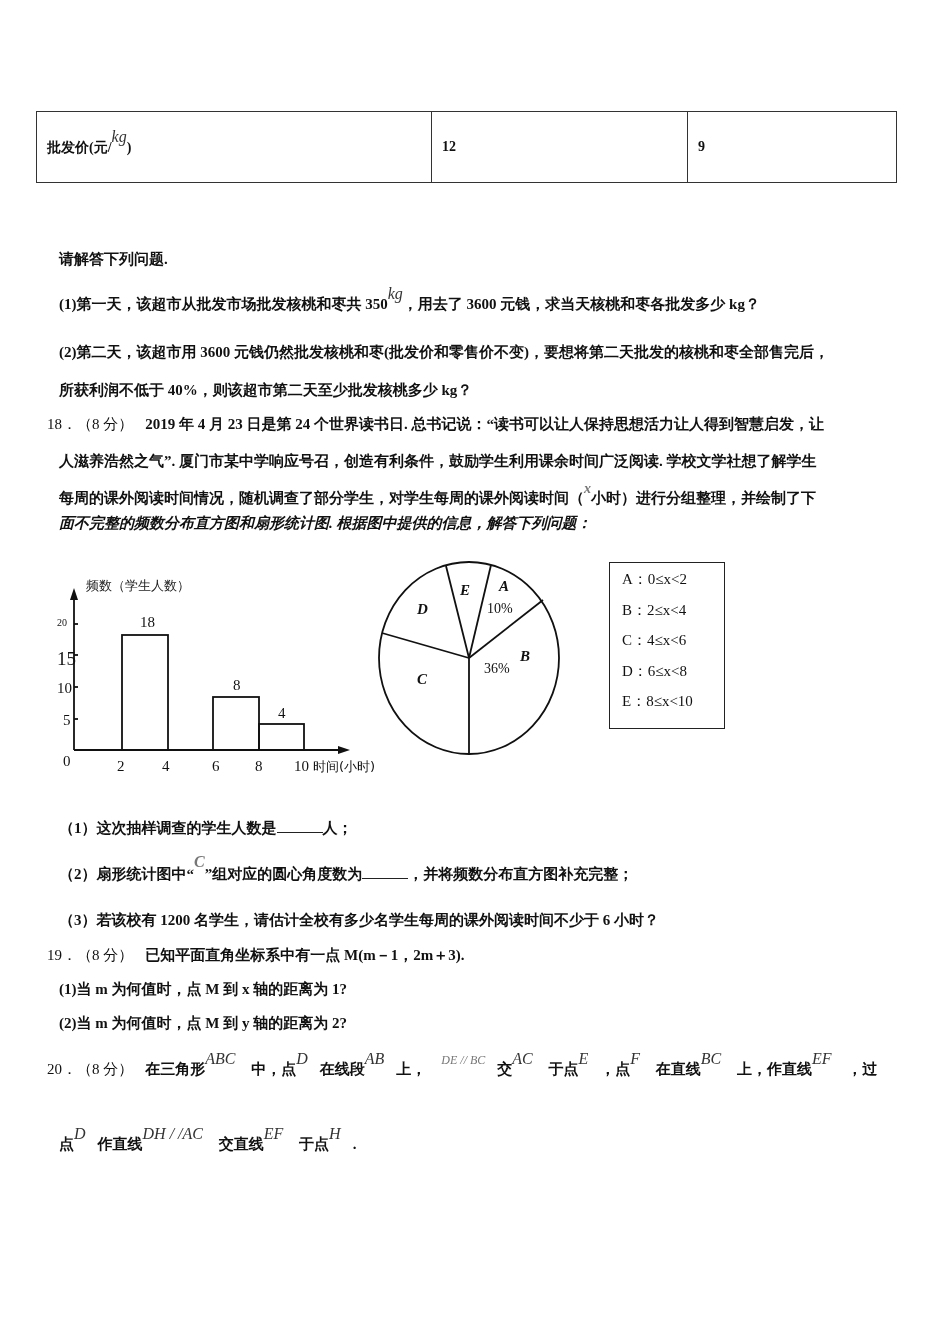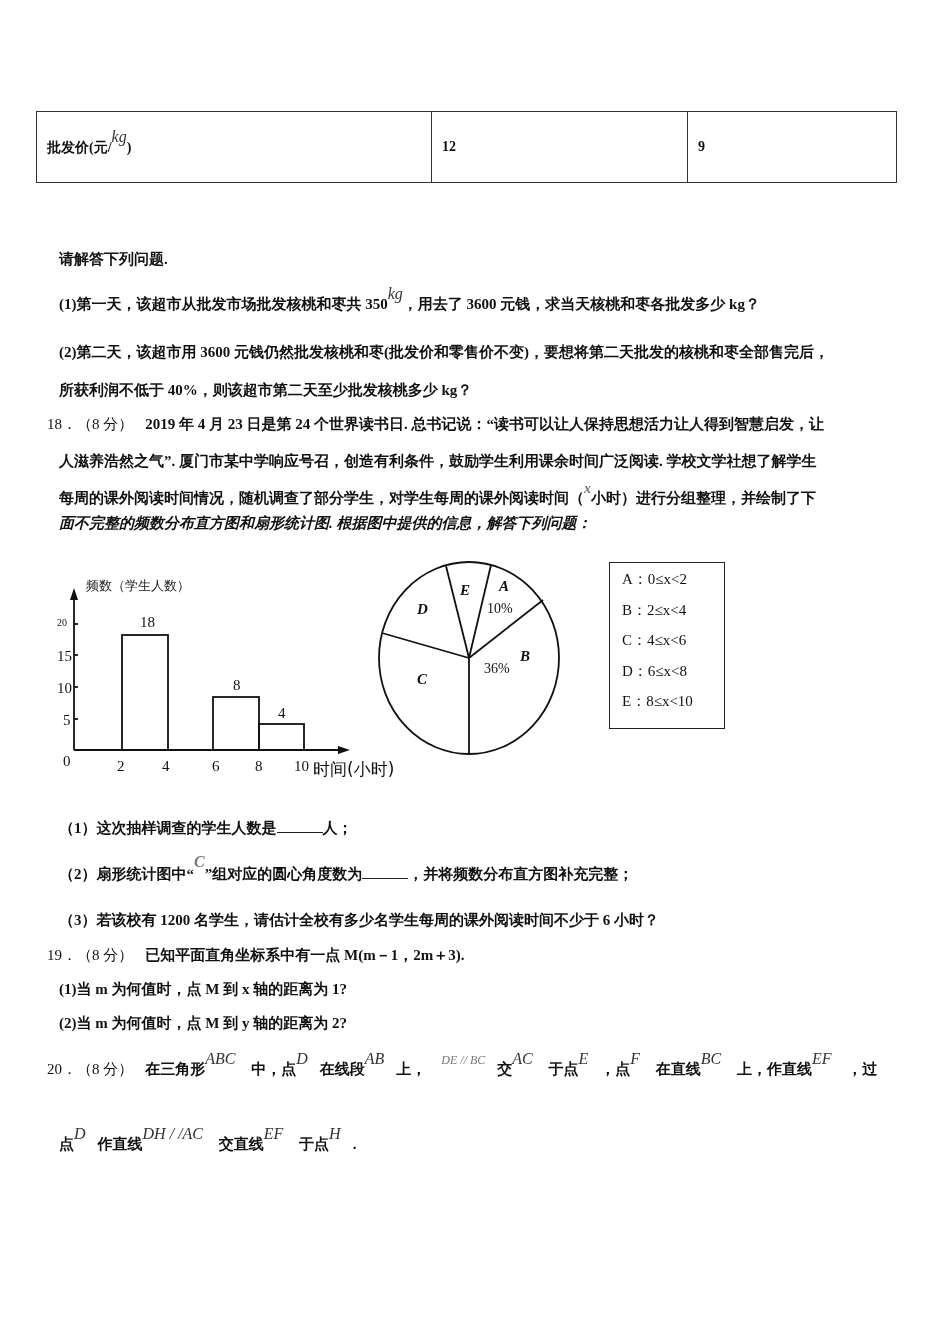--- a/index.html
+++ b/index.html
@@ -67,33 +67,33 @@
     <line x1="34" y1="64" x2="38" y2="64"></line>
       <line x1="34" y1="95" x2="38" y2="95"></line>
     <line x1="34" y1="127" x2="38" y2="127"></line>
       <line x1="34" y1="159" x2="38" y2="159"></line>
   </g>
   <polygon points="34,28 30,40 38,40" fill="#111"></polygon>
   <polygon points="310,190 298,186 298,194" fill="#111"></polygon>
 </svg>
 <div class="abs" style="left:86px; top:577px; font-size:13px; font-family:'DejaVu Sans',sans-serif; color:#222;">频数（学生人数）</div>
 <div class="abs" style="left:57px; top:617px; font-size:10px;">20</div>
-<div class="abs" style="left:57px; top:648px; font-size:15px;">15</div>
+<div class="abs" style="left:57px; top:648px; font-size:19px;">15</div>
 <div class="abs" style="left:57px; top:680px; font-size:15px;">10</div>
 <div class="abs" style="left:63px; top:712px; font-size:15px;">5</div>
 <div class="abs" style="left:140px; top:614px; font-size:15px;">18</div>
 <div class="abs" style="left:233px; top:677px; font-size:15px;">8</div>
 <div class="abs" style="left:278px; top:705px; font-size:15px;">4</div>
 <div class="abs" style="left:63px; top:753px; font-size:15px;">0</div>
 <div class="abs" style="left:117px; top:758px; font-size:15px;">2</div>
 <div class="abs" style="left:162px; top:758px; font-size:15px;">4</div>
 <div class="abs" style="left:212px; top:758px; font-size:15px;">6</div>
 <div class="abs" style="left:255px; top:758px; font-size:15px;">8</div>
 <div class="abs" style="left:294px; top:758px; font-size:15px;">10</div>
-<div class="abs" style="left:313px; top:758px; font-size:17px; font-family:'DejaVu Sans',sans-serif;">时间(小时)</div>
+<div class="abs" style="left:313px; top:758px; font-size:13px; font-family:'DejaVu Sans',sans-serif;">时间(小时)</div>
 
 <svg class="abs" style="left:376px; top:560px;" width="200" height="200">
   <g stroke="#111" stroke-width="1.8" fill="#fff">
     <ellipse cx="93" cy="98" rx="90" ry="96"></ellipse>
     <line x1="93" y1="98" x2="70" y2="6"></line>
     <line x1="93" y1="98" x2="115" y2="5"></line>
     <line x1="93" y1="98" x2="167" y2="40"></line>
     <line x1="93" y1="98" x2="93" y2="194"></line>
     <line x1="93" y1="98" x2="6" y2="73"></line>
   </g>

